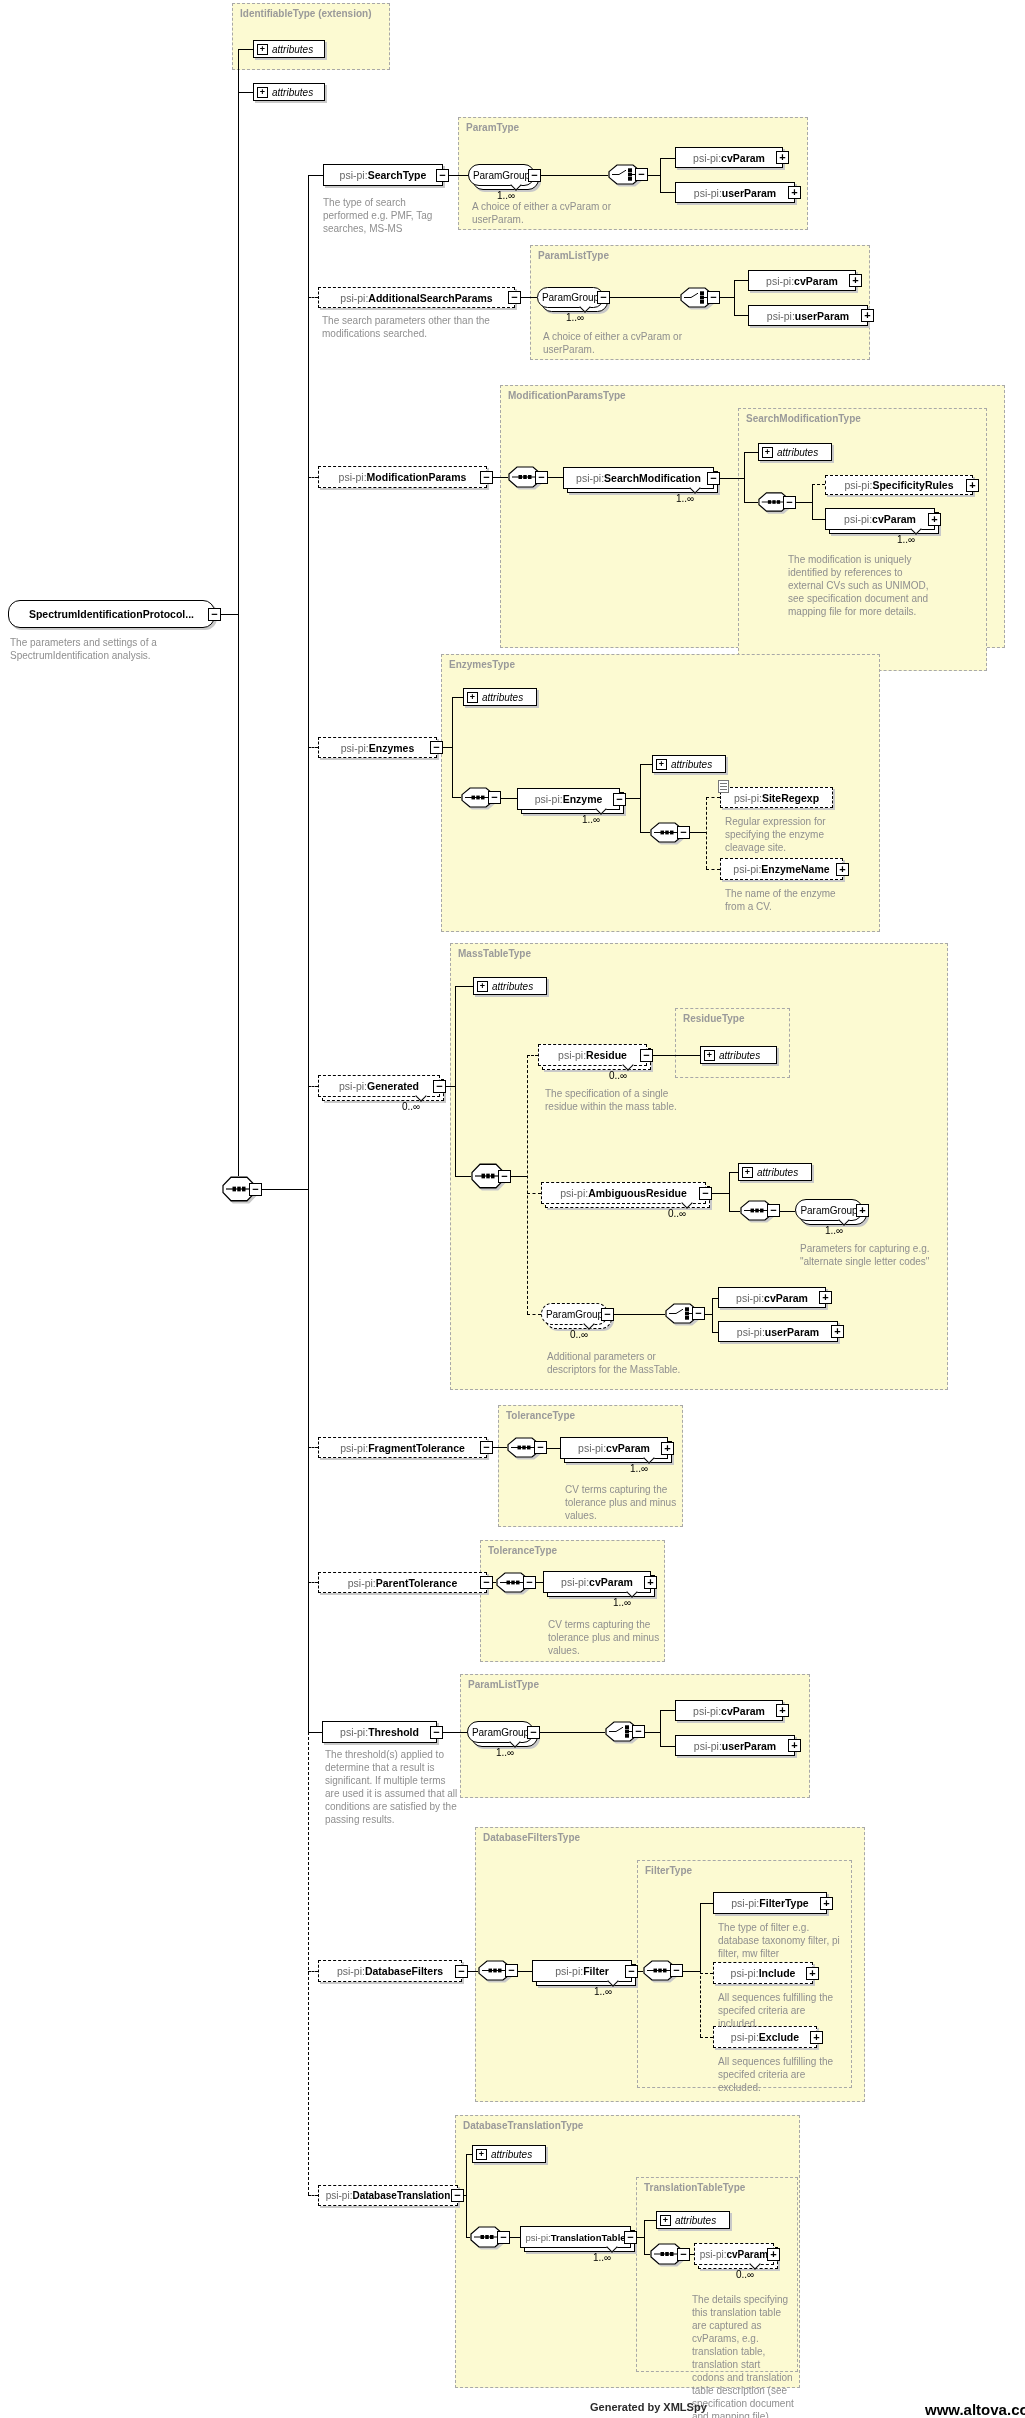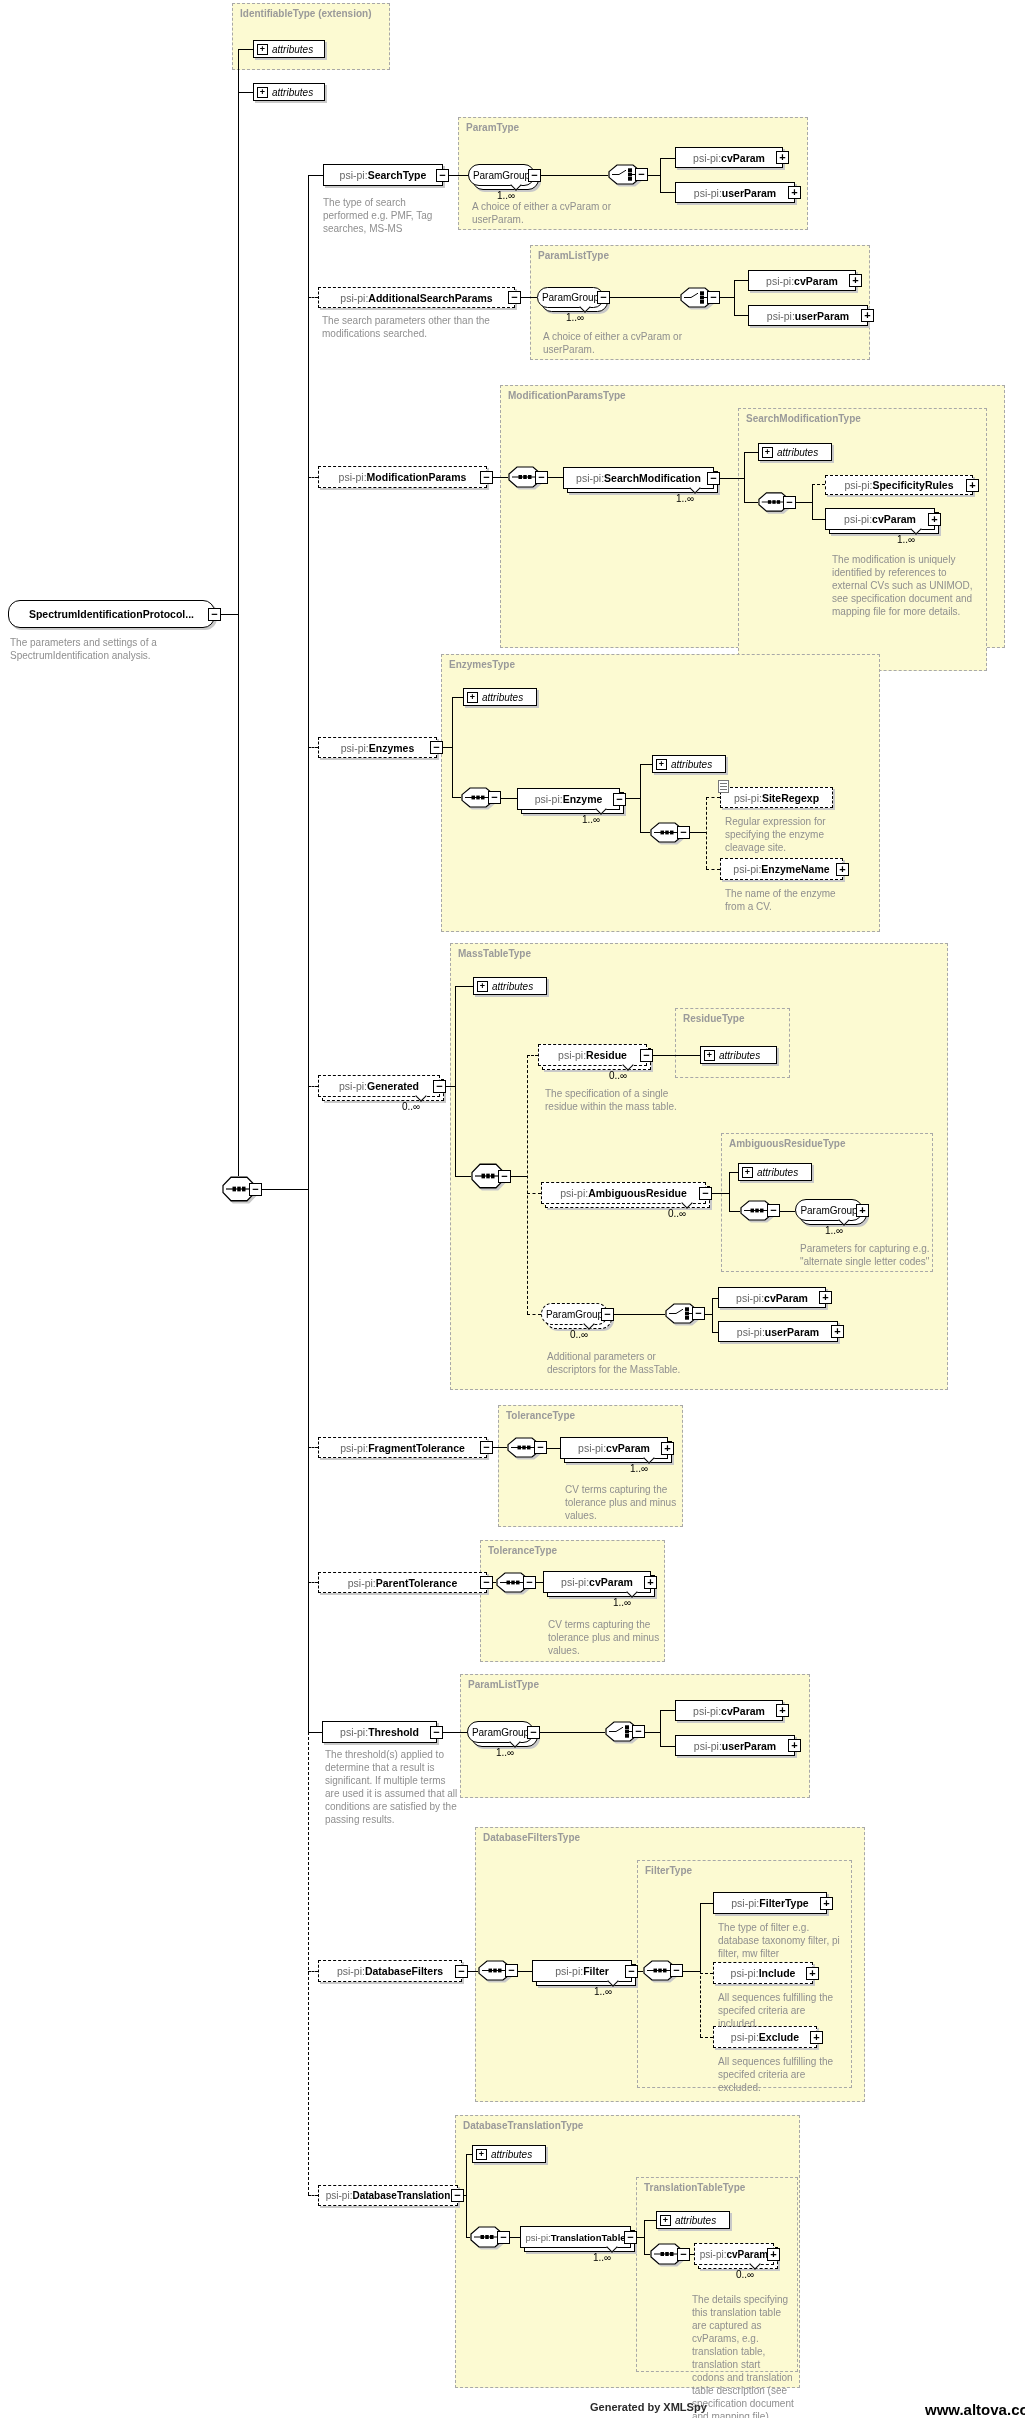--- a/index.html
+++ b/index.html
@@ -63,23 +63,20 @@
       <div class="tbox-title">SearchModificationType</div>
     </div>
     <div class="tbox" style="left: 441px; top: 654px; width: 439px; height: 278px;">
       <div class="tbox-title">EnzymesType</div>
     </div>
     <div class="tbox" style="left: 450px; top: 943px; width: 498px; height: 447px;">
       <div class="tbox-title">MassTableType</div>
     </div>
     <div class="tbox" style="left: 675px; top: 1008px; width: 115px; height: 70px;">
       <div class="tbox-title">ResidueType</div>
-    </div>
-    <div class="tbox" style="left: 721px; top: 1133px; width: 212px; height: 139px;">
-      <div class="tbox-title">AmbiguousResidueType</div>
     </div>
     <div class="tbox" style="left: 498px; top: 1405px; width: 185px; height: 122px;">
       <div class="tbox-title">ToleranceType</div>
     </div>
     <div class="tbox" style="left: 480px; top: 1540px; width: 185px; height: 122px;">
       <div class="tbox-title">ToleranceType</div>
     </div>
     <div class="tbox" style="left: 460px; top: 1674px; width: 350px; height: 124px;">
       <div class="tbox-title">ParamListType</div>
     </div>
@@ -734,21 +731,21 @@
         <rect x="15.25" y="9" width="3.5" height="4" fill="#000"></rect>
         <rect x="20" y="9" width="3.5" height="4" fill="#000"></rect>
       </svg>
     </div>
     <div class="exp" style="left: 677px; top: 2248px; width: 13px; height: 13px;">−</div>
     <div class="ann" style="left: 10px; top: 636px; width: 210px;">The parameters and settings of a SpectrumIdentification analysis.</div>
     <div class="ann" style="left: 323px; top: 196px; width: 125px;">The type of search performed e.g. PMF, Tag searches, MS-MS</div>
     <div class="ann" style="left: 472px; top: 200px; width: 140px;">A choice of either a cvParam or userParam.</div>
     <div class="ann" style="left: 322px; top: 314px; width: 185px;">The search parameters other than the modifications searched.</div>
     <div class="ann" style="left: 543px; top: 330px; width: 140px;">A choice of either a cvParam or userParam.</div>
-    <div class="ann" style="left: 832px; top: 553px; width: 150px;">The modification is uniquely identified by references to external CVs such as UNIMOD, see specification document and mapping file for more details.</div>
+    <div class="ann" style="left: 788px; top: 553px; width: 150px;">The modification is uniquely identified by references to external CVs such as UNIMOD, see specification document and mapping file for more details.</div>
     <div class="ann" style="left: 725px; top: 815px; width: 125px;">Regular expression for specifying the enzyme cleavage site.</div>
     <div class="ann" style="left: 725px; top: 887px; width: 125px;">The name of the enzyme from a CV.</div>
     <div class="ann" style="left: 545px; top: 1087px; width: 145px;">The specification of a single residue within the mass table.</div>
     <div class="ann" style="left: 800px; top: 1242px; width: 130px;">Parameters for capturing e.g. "alternate single letter codes"</div>
     <div class="ann" style="left: 547px; top: 1350px; width: 135px;">Additional parameters or descriptors for the MassTable.</div>
     <div class="ann" style="left: 565px; top: 1483px; width: 115px;">CV terms capturing the tolerance plus and minus values.</div>
     <div class="ann" style="left: 548px; top: 1618px; width: 115px;">CV terms capturing the tolerance plus and minus values.</div>
     <div class="ann" style="left: 325px; top: 1748px; width: 133px;">The threshold(s) applied to determine that a result is significant. If multiple terms are used it is assumed that all conditions are satisfied by the passing results.</div>
     <div class="ann" style="left: 718px; top: 1921px; width: 135px;">The type of filter e.g. database taxonomy filter, pi filter, mw filter</div>
     <div class="ann" style="left: 718px; top: 1991px; width: 130px;">All sequences fulfilling the specifed criteria are included.</div>

